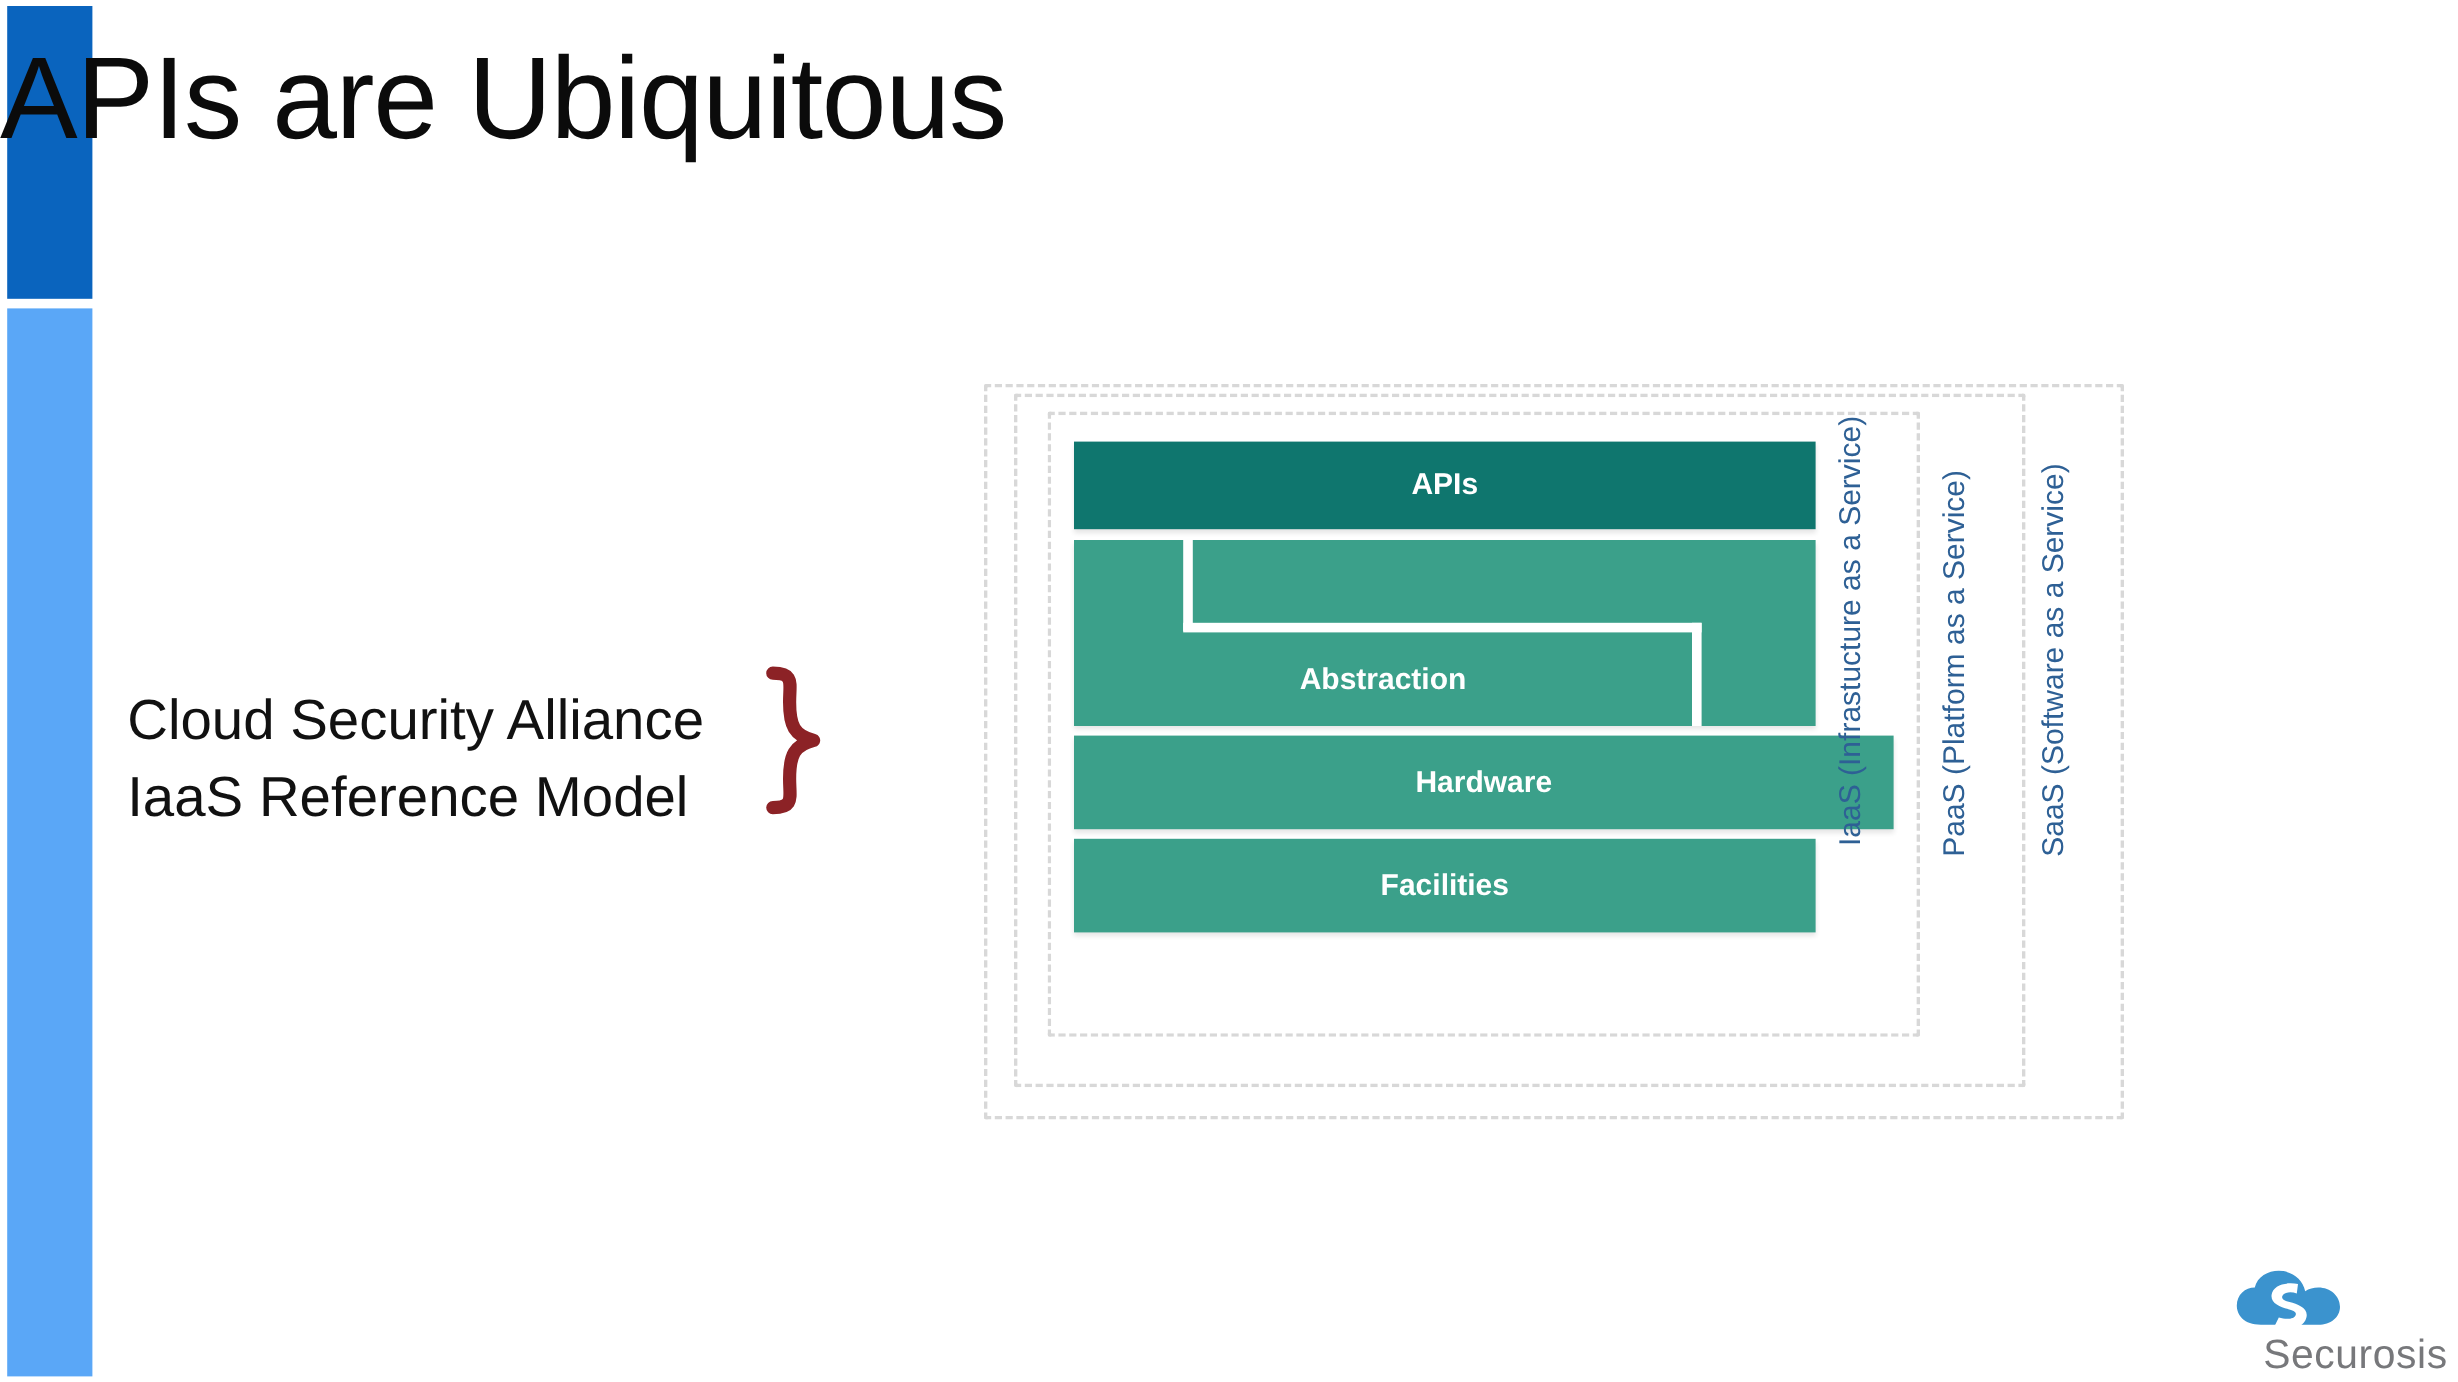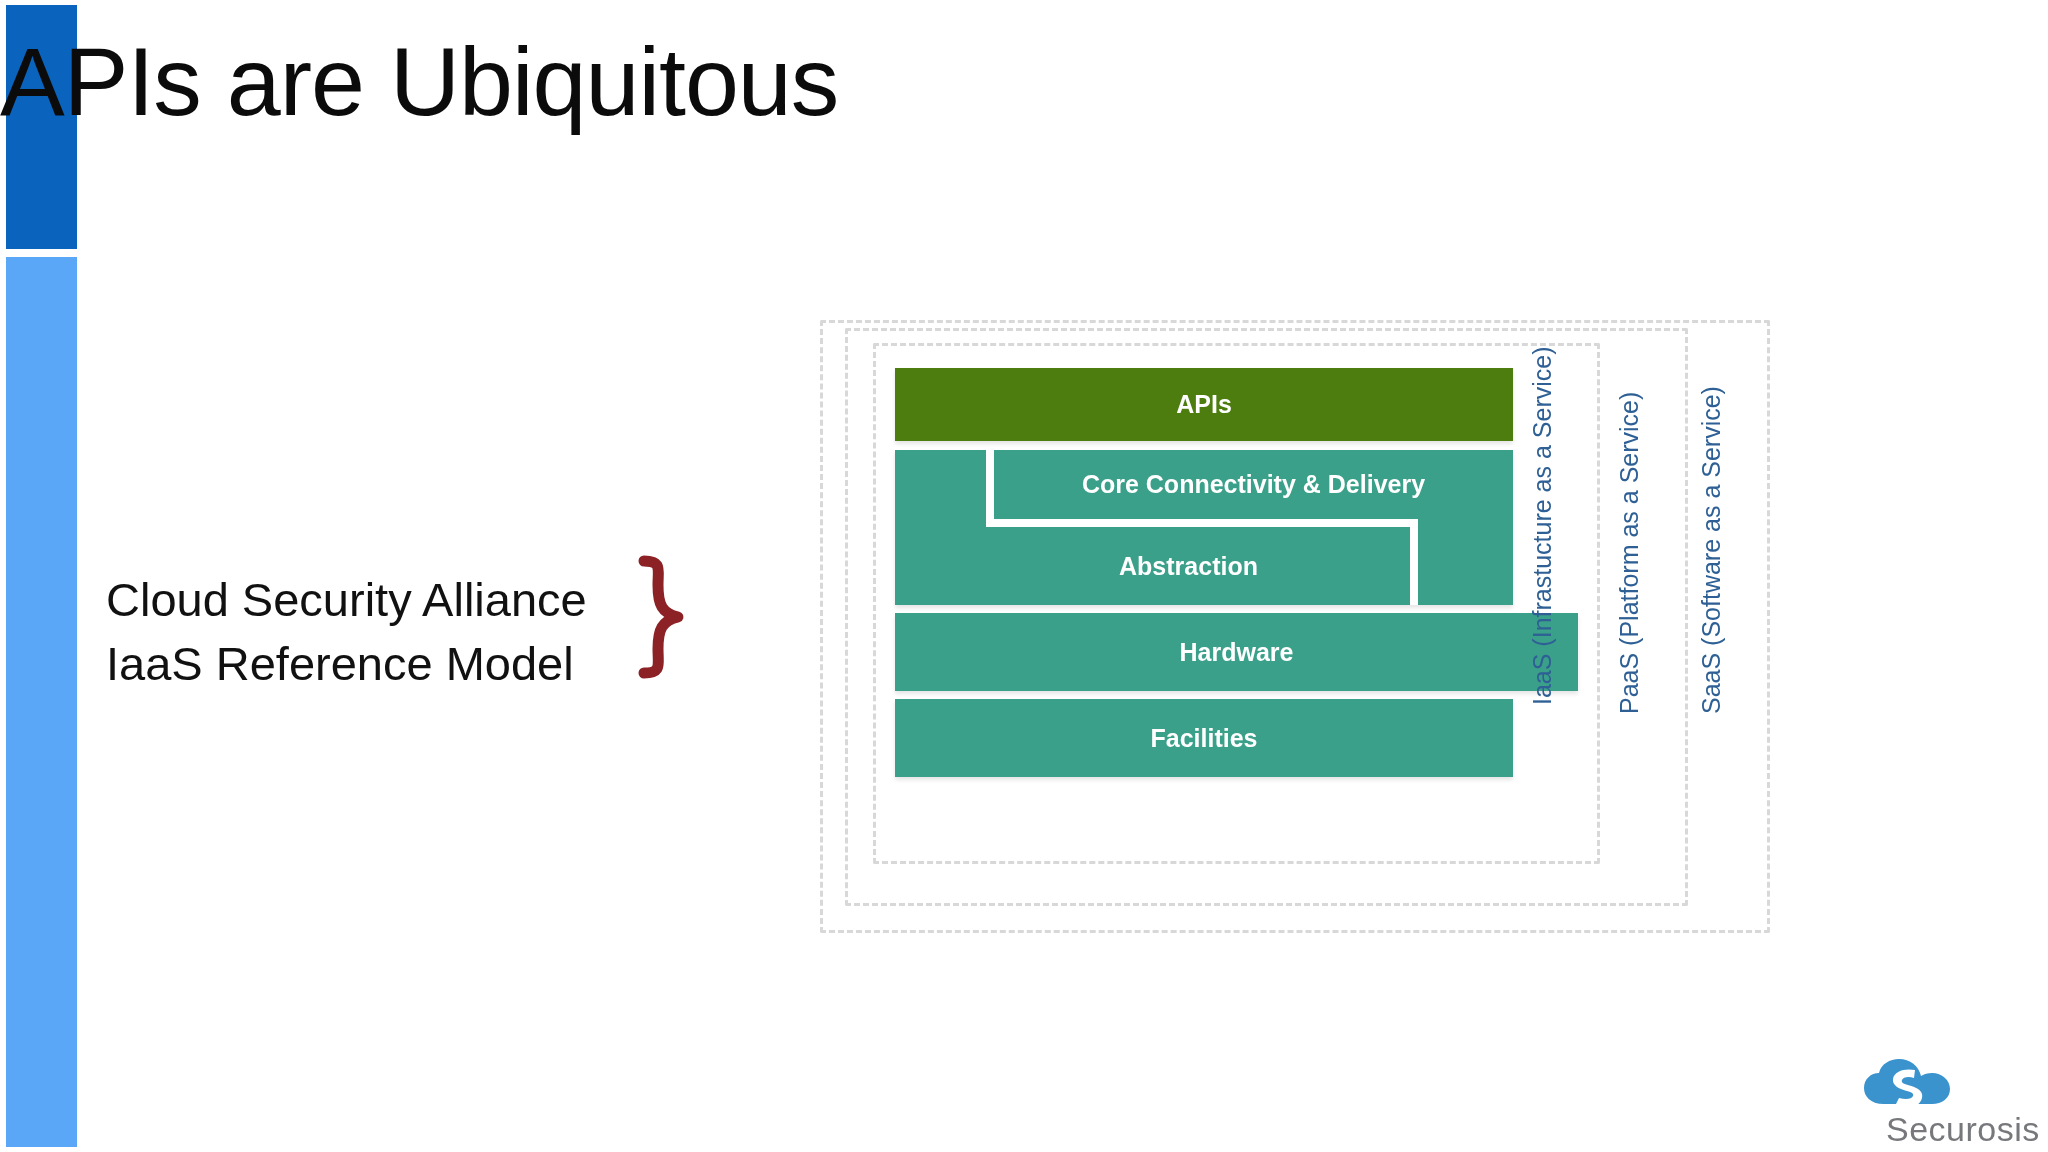--- a/index.html
+++ b/index.html
@@ -99,21 +99,21 @@
     display: flex;
     align-items: center;
     justify-content: center;
     color: #ffffff;
     font-weight: bold;
     font-family: "Liberation Sans", sans-serif;
     box-shadow: 0 3px 4px rgba(0,0,0,0.10);
   }
   #layer-apis {
     left: 95px; top: 68px; width: 618px; height: 73px;
-    background: #4d7c0f;
+    background: #0f766e;
     font-size: 25px;
   }
   
   #teal-mass {
     position: absolute;
     left: 95px; top: 150px; width: 618px; height: 155px;
     background: #3BA08A;
     box-shadow: 0 3px 4px rgba(0,0,0,0.10);
   }
   
@@ -131,21 +131,20 @@
     display: flex; align-items: center; justify-content: center;
     color: #ffffff; font-weight: bold; font-size: 25px;
     font-family: "Liberation Sans", sans-serif;
   }
   #label-abstraction {
     position: absolute;
     left: 95px; top: 227px; width: 515px; height: 78px;
     display: flex; align-items: center; justify-content: center;
     color: #ffffff; font-weight: bold; font-size: 25px;
     font-family: "Liberation Sans", sans-serif;
-    padding-left: 36px;
   }
 
   #layer-hardware {
     left: 95px; top: 313px; width: 683px; height: 78px;
     background: #3BA08A;
     font-size: 25px;
   }
   #layer-facilities {
     left: 95px; top: 399px; width: 618px; height: 78px;
     background: #3BA08A;
@@ -211,21 +210,20 @@
   <div class="dashed-box" id="box-paas"></div>
   <div class="dashed-box" id="box-iaas"></div>
 
   <div class="layer" id="layer-apis">APIs</div>
 
   <div id="teal-mass"></div>
   <div class="notch" id="notch-v-left"></div>
   <div class="notch" id="notch-h-mid"></div>
   <div class="notch" id="notch-v-right"></div>
 
-  <div id="label-core">Core Connectivity &amp; Delivery</div>
 
   <div id="label-abstraction">Abstraction</div>
 
   <div class="layer" id="layer-hardware">Hardware</div>
 
   <div class="layer" id="layer-facilities">Facilities</div>
 
   <div class="vlabel" id="vlabel-iaas">IaaS (Infrastucture as a Service)</div>
   <div class="vlabel" id="vlabel-paas">PaaS (Platform as a Service)</div>
   <div class="vlabel" id="vlabel-saas">SaaS (Software as a Service)</div>

